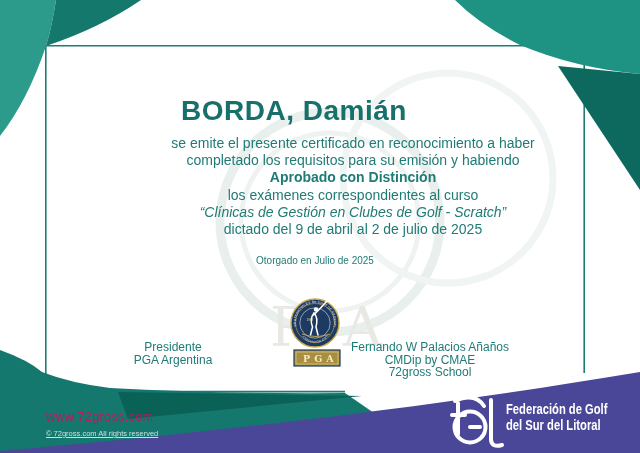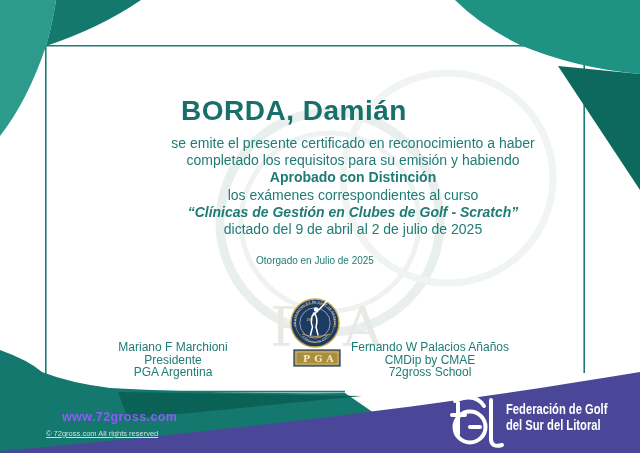--- a/index.html
+++ b/index.html
@@ -11,33 +11,33 @@
   .abs{position:absolute;}
   #recipient{
     left:45px;top:95px;width:498px;text-align:center;
     font-size:28px;font-weight:bold;color:#17706a;letter-spacing:.5px;
   }
   #body-block{
     left:45px;top:135px;width:572px;text-align:center;
     font-size:14px;line-height:17.2px;color:#1f7b75;margin-left:22px;
   }
   .bold{font-weight:bold;}
-  .course{font-weight:bold;font-style:italic;}
+  .course{font-weight:normal;font-style:italic;}
   #issued{
     left:45px;top:255px;width:540px;text-align:center;
     font-size:10px;color:#1f7b75;
   }
   .sig{
     top:341px;width:180px;text-align:center;
     font-size:12px;line-height:12.6px;color:#1f7b75;
   }
   #sig-left{left:83px;}
   #sig-right{left:340px;}
   #website{
-    left:62px;top:410px;font-size:12.5px;font-weight:bold;color:#8b5cf6;letter-spacing:.4px;
+    left:46px;top:410px;font-size:12.5px;font-weight:normal;color:#be185d;letter-spacing:.4px;
   }
   #copyright{
     left:46px;top:429px;font-size:7.5px;color:rgba(255,255,255,.78);text-decoration:underline;
   }
   #federation{
     left:506px;top:401px;color:#ffffff;font-weight:bold;
     font-size:14px;line-height:16px;
     transform:scaleX(.8);transform-origin:left top;white-space:nowrap;
   }
 </style>
@@ -123,21 +123,20 @@
     <div>completado los requisitos para su emisión y habiendo</div>
     <div class="bold">Aprobado con Distinción</div>
     <div>los exámenes correspondientes al curso</div>
     <div class="course">“Clínicas de Gestión en Clubes de Golf - Scratch”</div>
     <div>dictado del 9 de abril al 2 de julio de 2025</div>
   </div>
 
   <div class="abs" id="issued">Otorgado en Julio de 2025</div>
 
   <div class="abs sig" id="sig-left">
-    <div>Mariano F Marchioni</div>
     <div>Presidente</div>
     <div>PGA Argentina</div>
   </div>
 
   <div class="abs sig" id="sig-right">
     <div>Fernando W Palacios Añaños</div>
     <div>CMDip by CMAE</div>
     <div>72gross School</div>
   </div>
 

